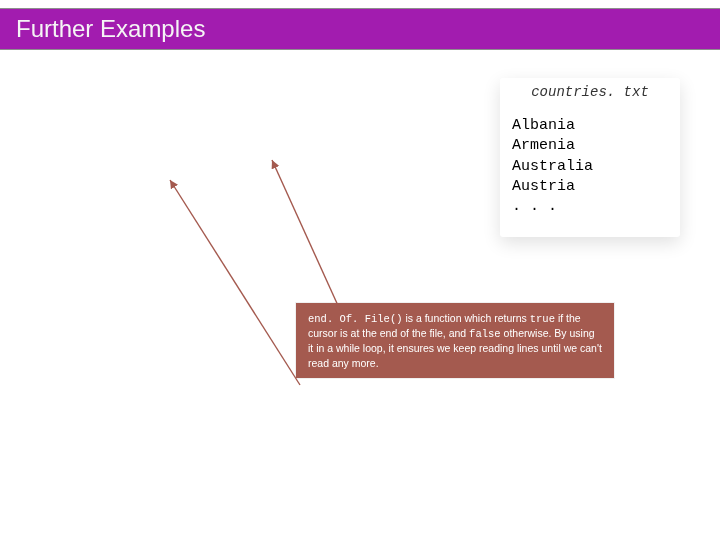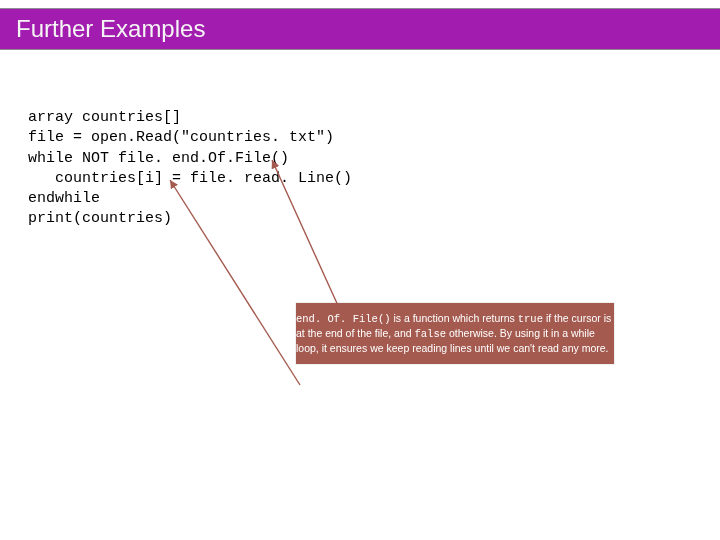--- a/index.html
+++ b/index.html
@@ -64,21 +64,21 @@
     padding: 14px 12px 20px 12px;
     white-space: pre;
   }
   .callout {
     position: absolute;
     background: #a45a4f;
     border: 1px solid #f0f0f0;
     color: #ffffff;
     font-size: 10.5px;
     line-height: 1.35;
-    padding: 8px 0;
+    padding: 8px 12px;
     font-family: "Segoe UI", Arial, sans-serif;
   }
   .callout .mono { font-family: "Courier New", monospace; font-size: 10.5px; }
   #callout-eof { top: 302px; left: 295px; width: 320px; }
   #callout-append { top: 380px; left: 280px; width: 290px; }
 
   svg.arrows {
     position: absolute;
     top: 0; left: 0;
     width: 720px; height: 540px;
@@ -87,27 +87,29 @@
 </style>
 </head>
 <body>
 
 <div class="slide">
 
   <div class="header-bar">
     <h1>Further Examples</h1>
   </div>
 
-  <div class="code-left"><span>array countries[]</span>
-<span>file = open.Read("countries. txt")</span>
-<span>while NOT file. end.Of.File()</span>
-<span>   countries[i] = file. read. Line()</span>
-<span>endwhile</span>
-<span>print(countries)</span></div>
 
+  <div class="file-box">
+    <div class="file-title">countries. txt</div>
+    <div class="file-body">Albania
+Armenia
+Australia
+Austria
+. . .</div>
+  </div>
 
   <div id="callout-eof" class="callout">
     <span class="mono">end. Of. File()</span><span> is a function which returns </span><span class="mono">true</span><span> if the cursor is at the end of the file, and </span><span class="mono">false</span><span> otherwise. By using it in a while loop, it ensures we keep reading lines until we can't read any more.</span>
   </div>
 
 
   <svg class="arrows">
     <defs>
       <marker id="arrowhead" markerWidth="8" markerHeight="8" refX="6" refY="3" orient="auto">
         <path d="M0,0 L6,3 L0,6 Z" fill="#a45a4f"></path>

